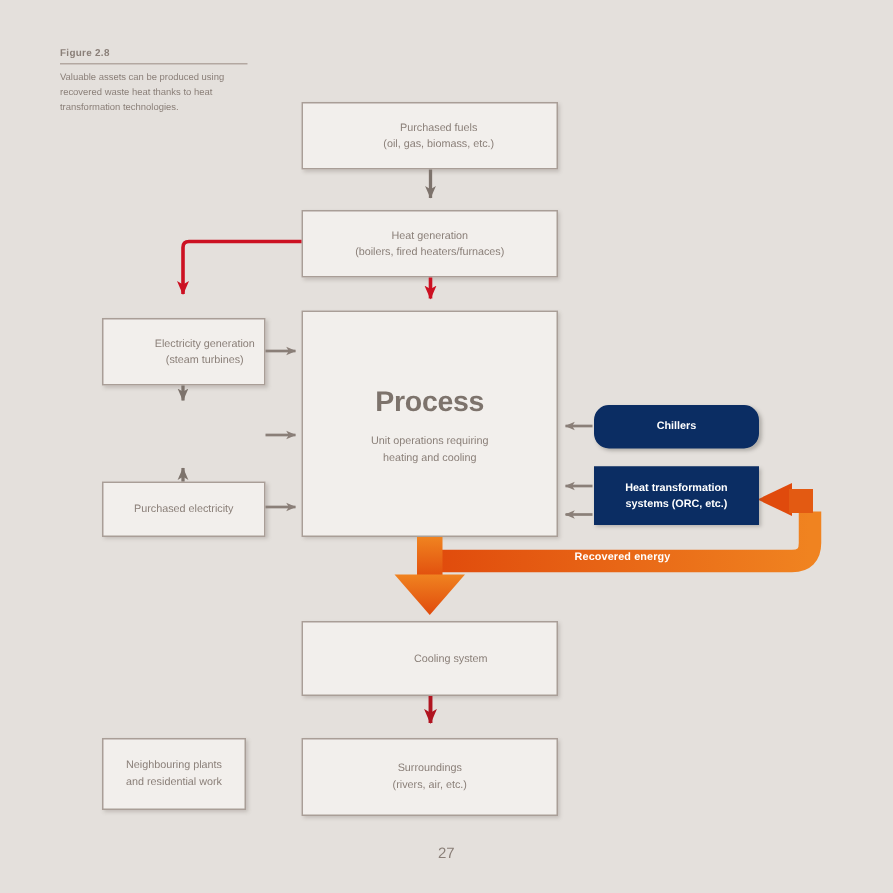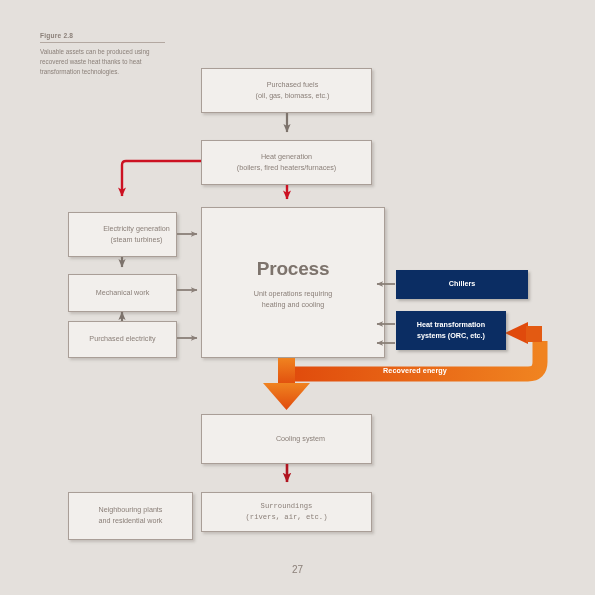--- a/index.html
+++ b/index.html
@@ -231,53 +231,50 @@
   <div class="node" id="node-heat-generation" style="left:201px; top:140px; width:171px; height:45px;align-items:center;">
     <div>Heat generation</div>
     <div class="l2">(boilers, fired heaters/furnaces)</div>
   </div>
 
   <div class="node" id="node-electricity-generation" style="left:68px; top:212px; width:109px; height:45px;padding-left:32px;">
     <div>Electricity generation</div>
     <div class="l2">(steam turbines)</div>
   </div>
 
-  <div class="node" id="node-mechanical-work" style="left:68px; top:274px; width:109px; height:38px;">
-    <div>Mechanical work</div>
-  </div>
 
   <div class="node" id="node-purchased-electricity" style="left:68px; top:321px; width:109px; height:37px;">
     <div>Purchased electricity</div>
   </div>
 
-  <div class="node" id="node-process" style="left:201px; top:207px; width:184px; height:151px;">
+  <div class="node" id="node-process" style="left:201px; top:207px; width:171px; height:151px;">
     <div class="proc-title">Process</div>
     <div class="proc-sub">Unit operations requiring</div>
     <div class="proc-sub">heating and cooling</div>
   </div>
 
-  <div class="node-navy" id="node-chillers" style="left:396px; top:270px; width:132px; height:29px;">
+  <div class="node-navy" id="node-chillers" style="left:396px; top:270px; width:110px; height:29px;border-radius:10px;">
     <div>Chillers</div>
   </div>
 
   <div class="node-navy" id="node-heat-transformation" style="left:396px; top:311px; width:110px; height:39px;">
     <div>Heat transformation</div>
     <div>systems (ORC, etc.)</div>
   </div>
 
   <div class="node" id="node-cooling-system" style="left:201px; top:414px; width:171px; height:50px;padding-left:32px;">
     <div>Cooling system</div>
   </div>
 
-  <div class="node" id="node-neighbouring-plants" style="left:68px; top:492px; width:125px; height:48px;">
+  <div class="node" id="node-neighbouring-plants" style="left:68px; top:492px; width:96px; height:48px;">
     <div>Neighbouring plants</div>
     <div class="l2">and residential work</div>
   </div>
 
-  <div class="node" id="node-surroundings" style="left:201px; top:492px; width:171px; height:40px;font-family:Liberation Mono, monospace;">
+  <div class="node" id="node-surroundings" style="left:201px; top:492px; width:171px; height:52px;">
     <div>Surroundings</div>
     <div class="l2">(rivers, air, etc.)</div>
   </div>
 
   <div id="recovered-label">Recovered energy</div>
 
   <div id="page-number">27</div>
 
 </div>
 

